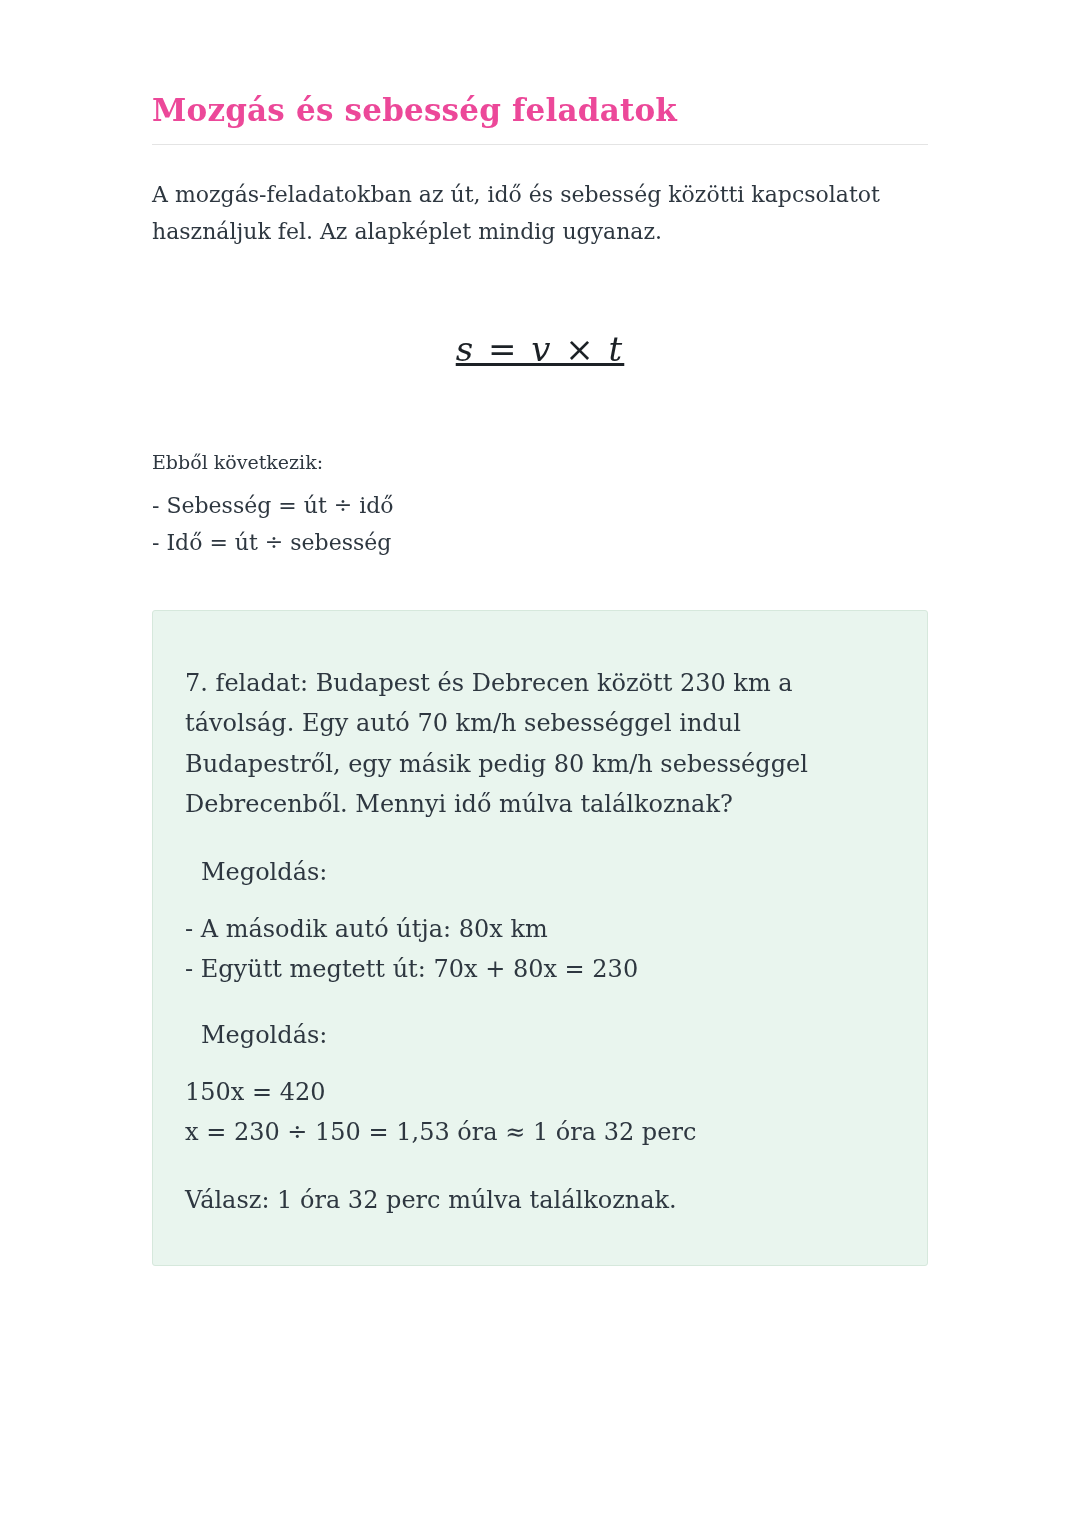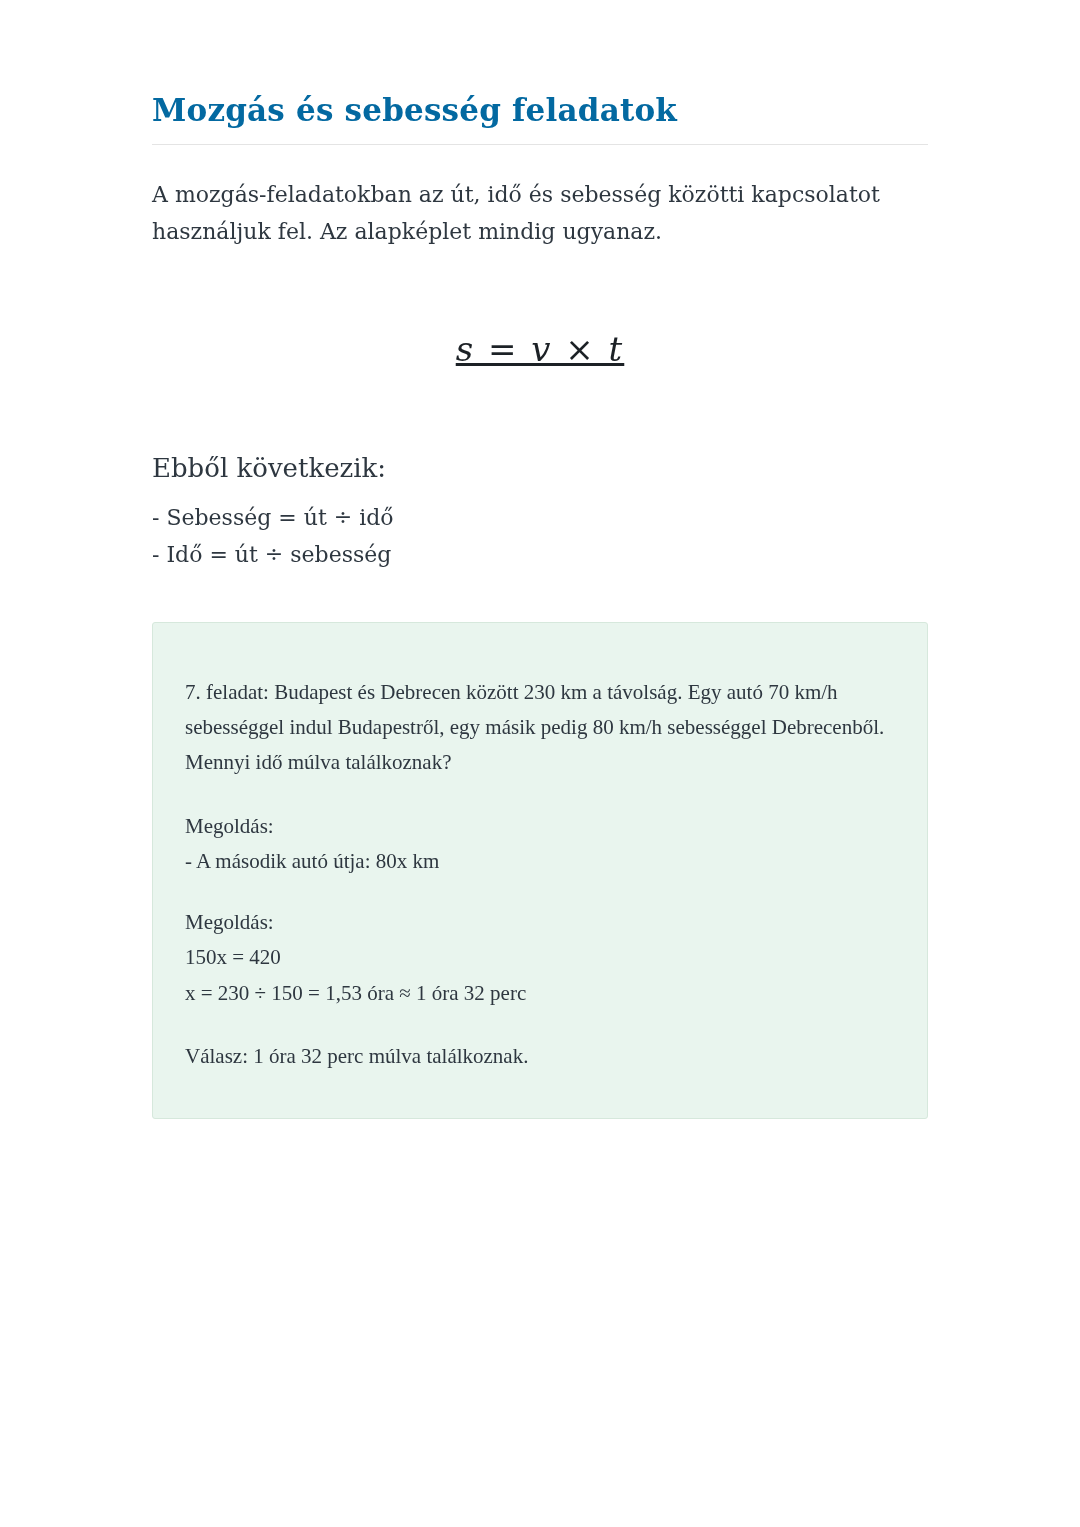--- a/index.html
+++ b/index.html
@@ -12,21 +12,21 @@
     color: #2e3740;
     -webkit-font-smoothing: antialiased;
   }
   .page {
     padding: 92px 152px 0 152px;
   }
   .title {
     margin: 0 0 16px 0;
     font-size: 31px;
     font-weight: 700;
-    color: #0369a1;
+    color: #ec4899;
     letter-spacing: 0.2px;
   }
   .divider {
     border: none;
     border-top: 1px solid #e4e4e4;
     margin: 0 0 32px 0;
   }
   .intro {
     margin: 0;
     font-size: 22px;
@@ -41,47 +41,46 @@
     display: inline-block;
     font-family: "DejaVu Serif", serif;
     font-style: italic;
     font-size: 34px;
     color: #1c2126;
     letter-spacing: 2px;
     text-decoration: underline;
   }
   .follows-heading {
     margin: 0 0 10px 0;
-    font-size: 26px;
+    font-size: 19px;
     line-height: 1.65;
   }
   .follows-item {
     margin: 0;
     font-size: 22px;
     line-height: 1.68;
   }
   .problem-box {
     margin-top: 48px;
     width: 776px;
     background: #e9f5ee;
     border: 1px solid #d6e8dc;
     border-radius: 3px;
     padding: 52px 32px 44px 32px;
   }
   .problem-box p {
-    font-size: 21px;
+    font-size: 24px;
     line-height: 1.68;
-    font-family: Liberation Serif, serif;
   }
   .problem-statement {
     margin: 0 0 28px 0;
     max-width: 706px;
   }
   .solution-label {
-    margin: 0;
+    margin: 16px;
   }
   .solution-step {
     margin: 0;
   }
   .calc-block {
     margin-top: 26px;
   }
   .calc-line {
     margin: 0;
   }
@@ -108,20 +107,21 @@
   <p class="follows-item">- Sebesség = út ÷ idő</p>
   <p class="follows-item">- Idő = út ÷ sebesség</p>
 
   <section class="problem-box">
 
     <p class="problem-statement">7. feladat: Budapest és Debrecen között 230 km a távolság. Egy autó 70 km/h sebességgel indul Budapestről, egy másik pedig 80 km/h sebességgel Debrecenből. Mennyi idő múlva találkoznak?</p>
 
     <div class="steps-block">
       <p class="solution-label">Megoldás:</p>
       <p class="solution-step">- A második autó útja: 80x km</p>
+      <p class="solution-step">- Együtt megtett út: 70x + 80x = 230</p>
     </div>
 
     <div class="calc-block">
       <p class="solution-label">Megoldás:</p>
       <p class="calc-line">150x = 420</p>
       <p class="calc-line">x = 230 ÷ 150 = 1,53 óra ≈ 1 óra 32 perc</p>
     </div>
 
     <p class="answer">Válasz: 1 óra 32 perc múlva találkoznak.</p>
 

